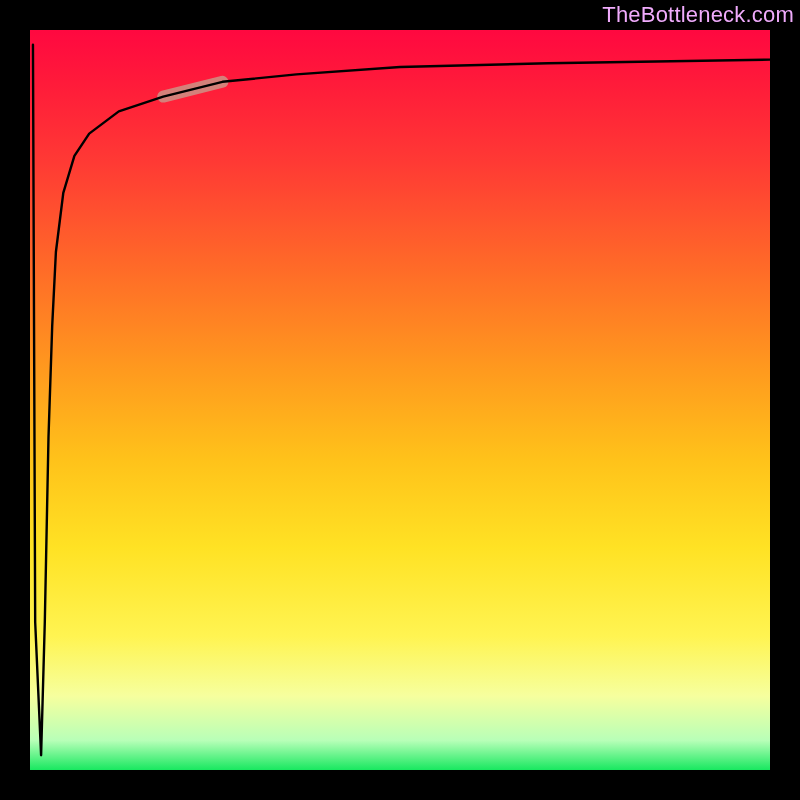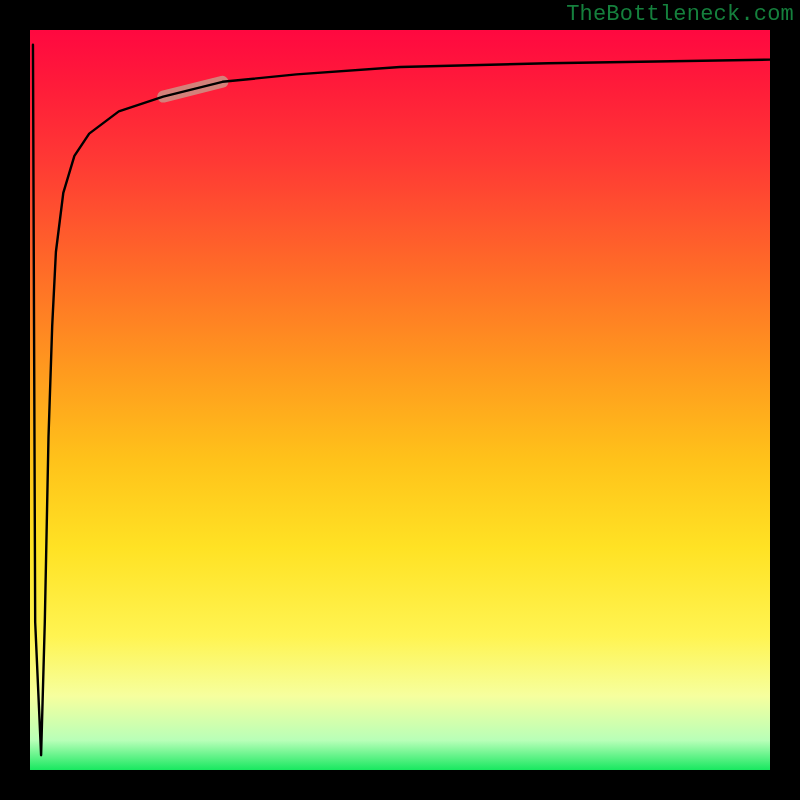--- a/index.html
+++ b/index.html
@@ -13,23 +13,23 @@
   }
   .stage {
     position: relative;
     width: 800px;
     height: 800px;
   }
   .watermark {
     position: absolute;
     top: 2px;
     right: 6px;
-    color: #15803d;
+    color: #f0abfc;
     font-size: 22px;
-    font-family: Liberation Mono, monospace;
+    font-family: Liberation Sans, sans-serif;
     letter-spacing: 0.2px;
     z-index: 20;
   }
   .frame {
     position: absolute;
     left: 30px;
     top: 30px;
     width: 740px;
     height: 740px;
     background: #000;

